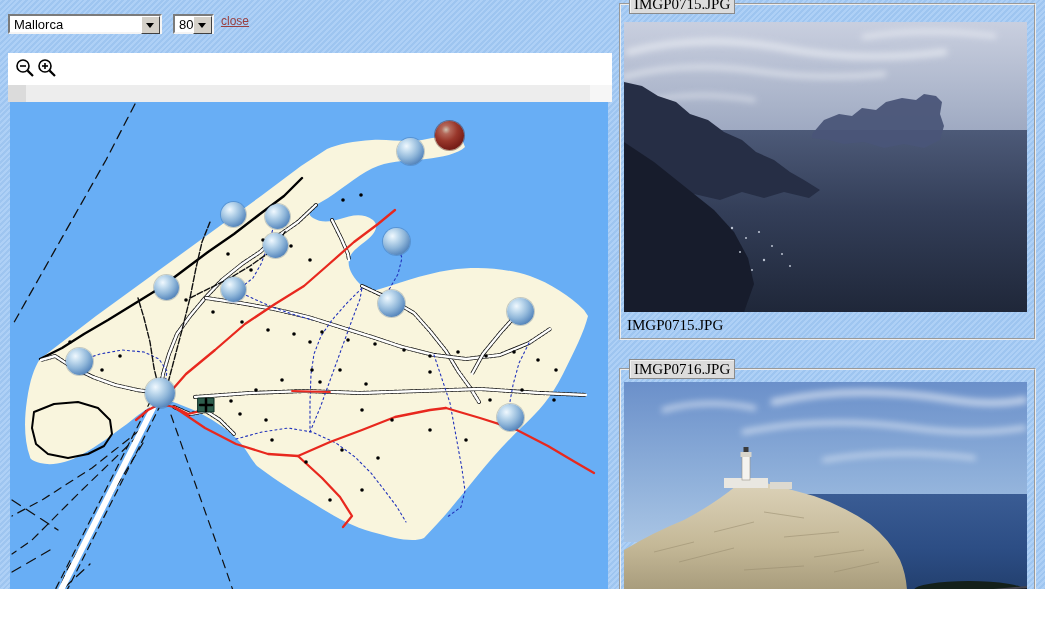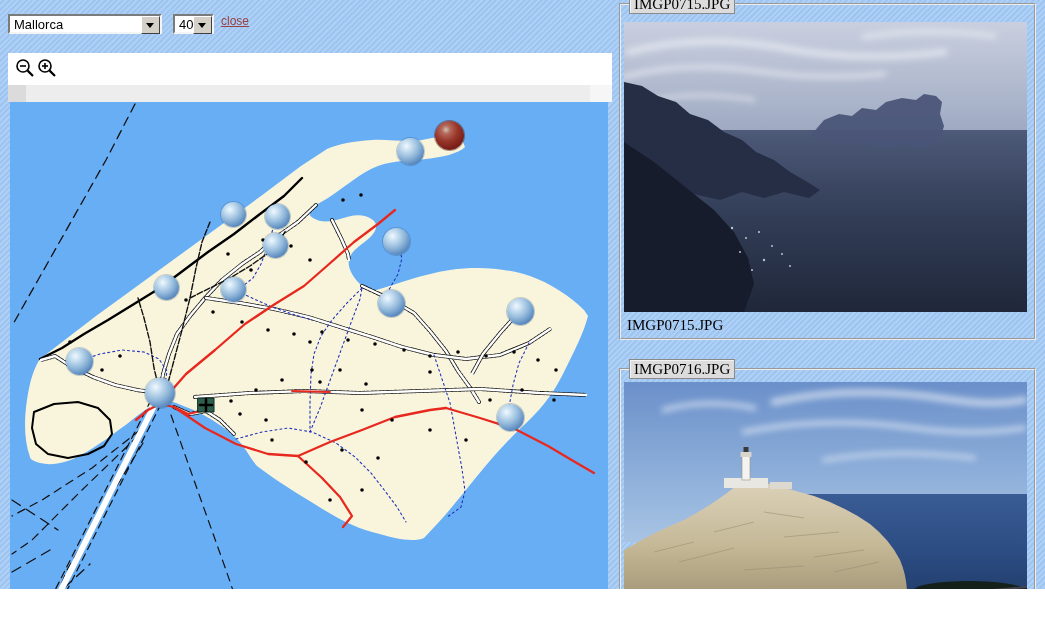--- a/index.html
+++ b/index.html
@@ -73,21 +73,21 @@
 <div class="screen">
 
   <div class="w95select" style="left:8px;top:14px;width:154px;">
     <span class="val">Mallorca</span>
     <span class="btn">
       <span class="tri"></span>
     </span>
   </div>
 
   <div class="w95select" style="left:173px;top:14px;width:41px;">
-    <span class="val">40</span>
+    <span class="val">80</span>
     <span class="btn">
       <span class="tri"></span>
     </span>
   </div>
 
   <a class="close-link">close</a>
 
   <div class="map-toolbar">
     <span class="tool-btn" style="left:6px;">
       <svg width="22" height="24" viewBox="0 0 22 24">

